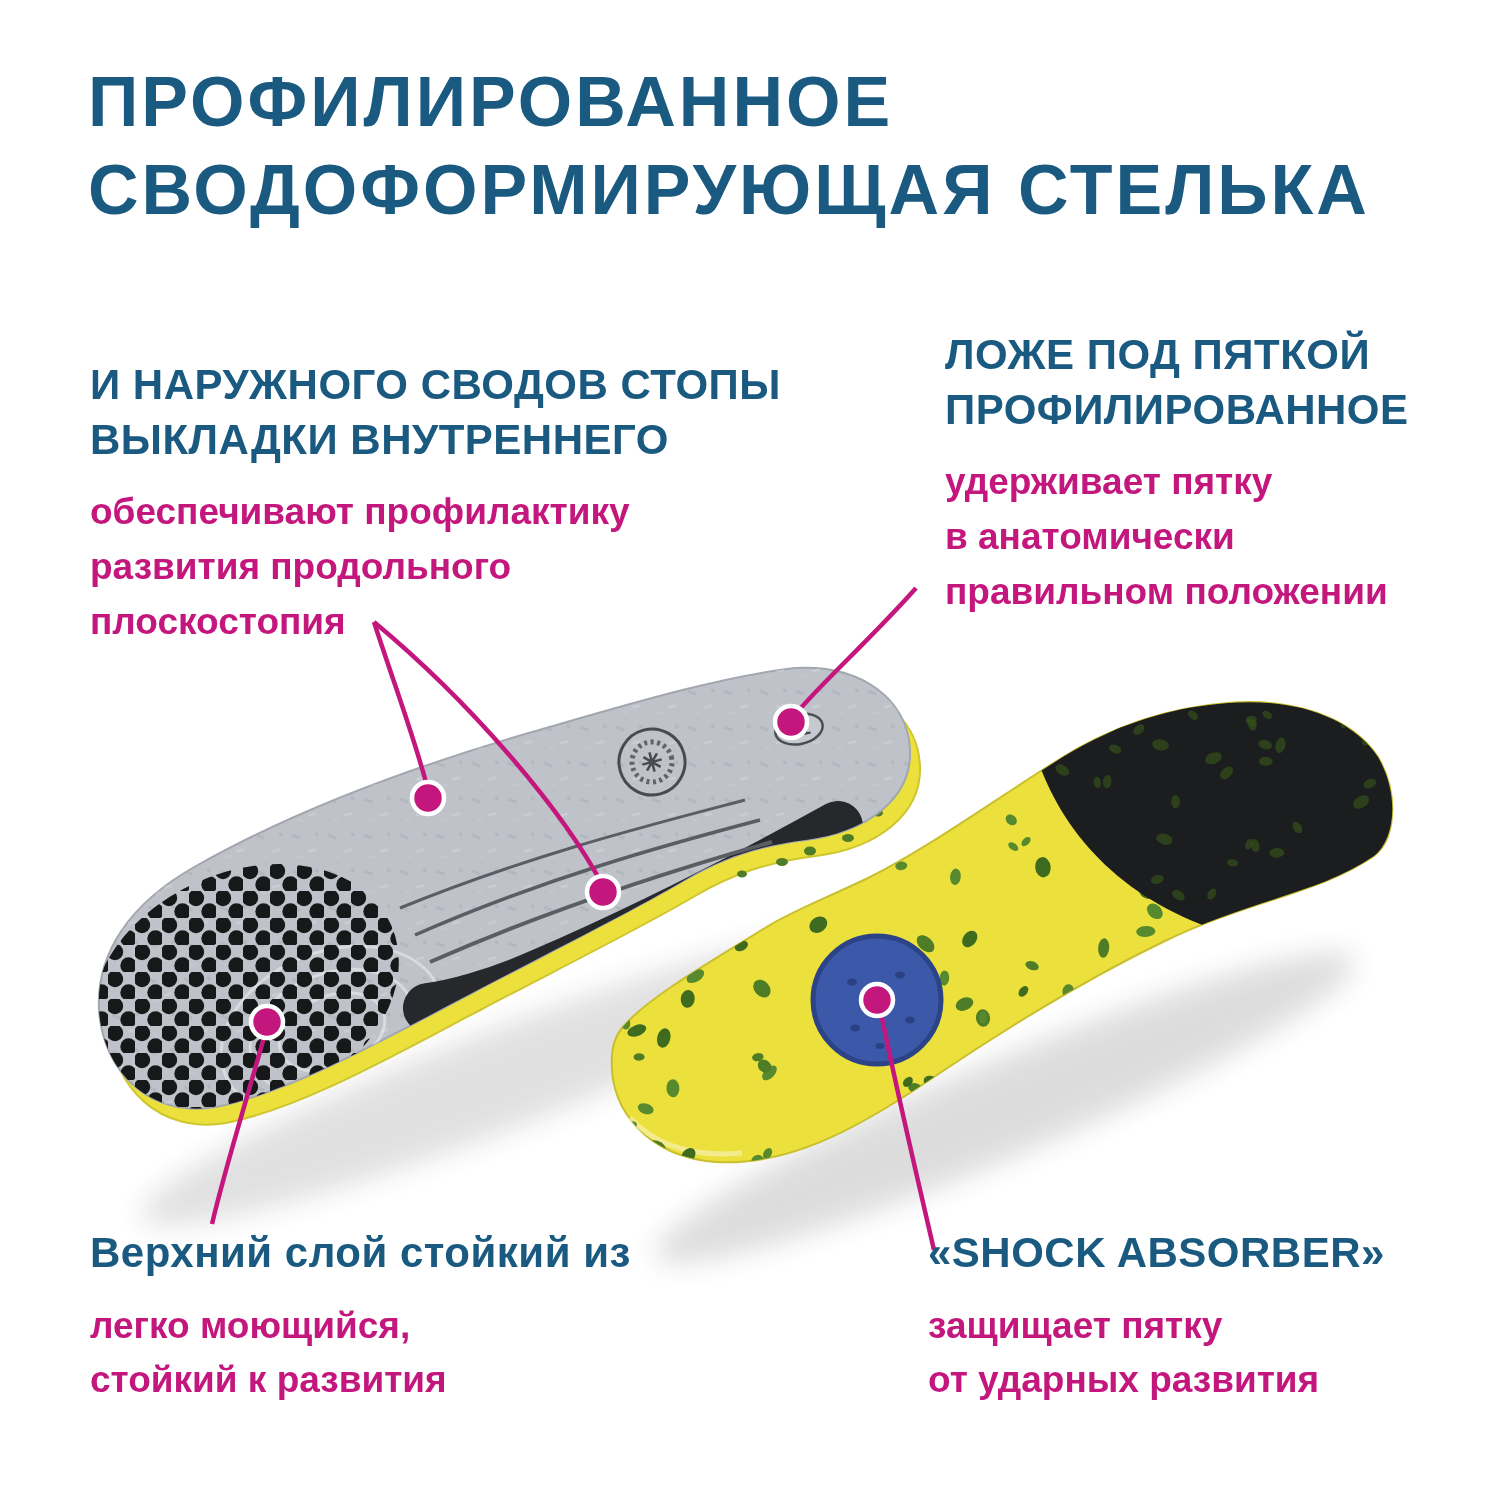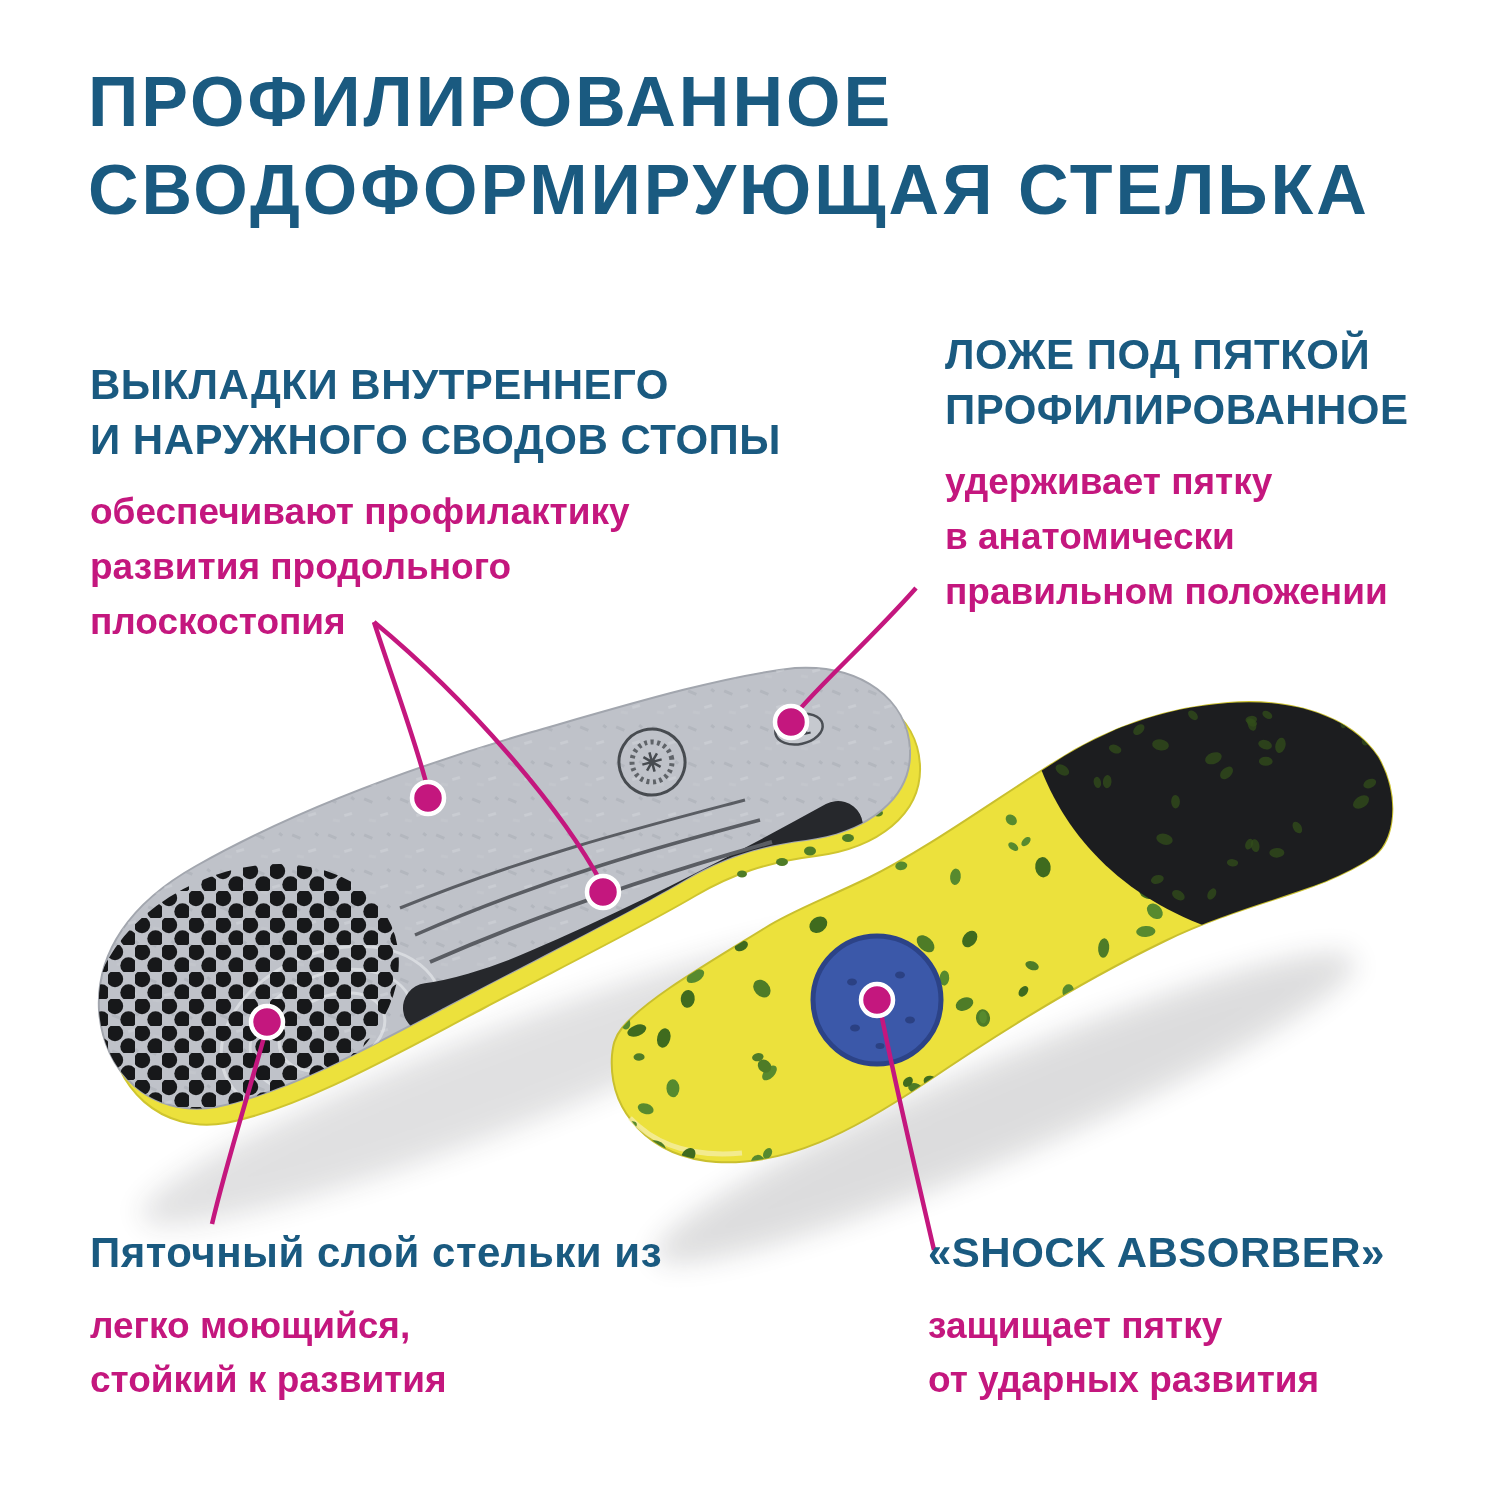--- a/index.html
+++ b/index.html
@@ -326,22 +326,22 @@
   </g>
 </svg>
 
 <div class="title blk" style="left:88px;top:58px">
   <div>ПРОФИЛИРОВАННОЕ</div>
   <div>СВОДОФОРМИРУЮЩАЯ СТЕЛЬКА</div>
 </div>
 
 <div class="blk" style="left:90px;top:358px">
   <div class="h">
+    <div>И НАРУЖНОГО СВОДОВ СТОПЫ</div>
     <div>ВЫКЛАДКИ ВНУТРЕННЕГО</div>
-    <div>И НАРУЖНОГО СВОДОВ СТОПЫ</div>
   </div>
   <div class="m">
     <div>обеспечивают профилактику</div>
     <div>развития продольного</div>
     <div>плоскостопия</div>
   </div>
 </div>
 
 <div class="blk" style="left:945px;top:328px">
   <div class="h">
@@ -350,21 +350,21 @@
   </div>
   <div class="m">
     <div>удерживает пятку</div>
     <div>в анатомически</div>
     <div>правильном положении</div>
   </div>
 </div>
 
 <div class="blk" style="left:90px;top:1226px">
   <div class="h">
-    <div>Пяточный слой стельки из</div>
+    <div>Верхний слой стойкий из</div>
   </div>
   <div class="m">
     <div>легко моющийся,</div>
     <div>стойкий к развития</div>
   </div>
 </div>
 
 <div class="blk" style="left:928px;top:1226px">
   <div class="h">
     <div>«SHOCK ABSORBER»</div>

